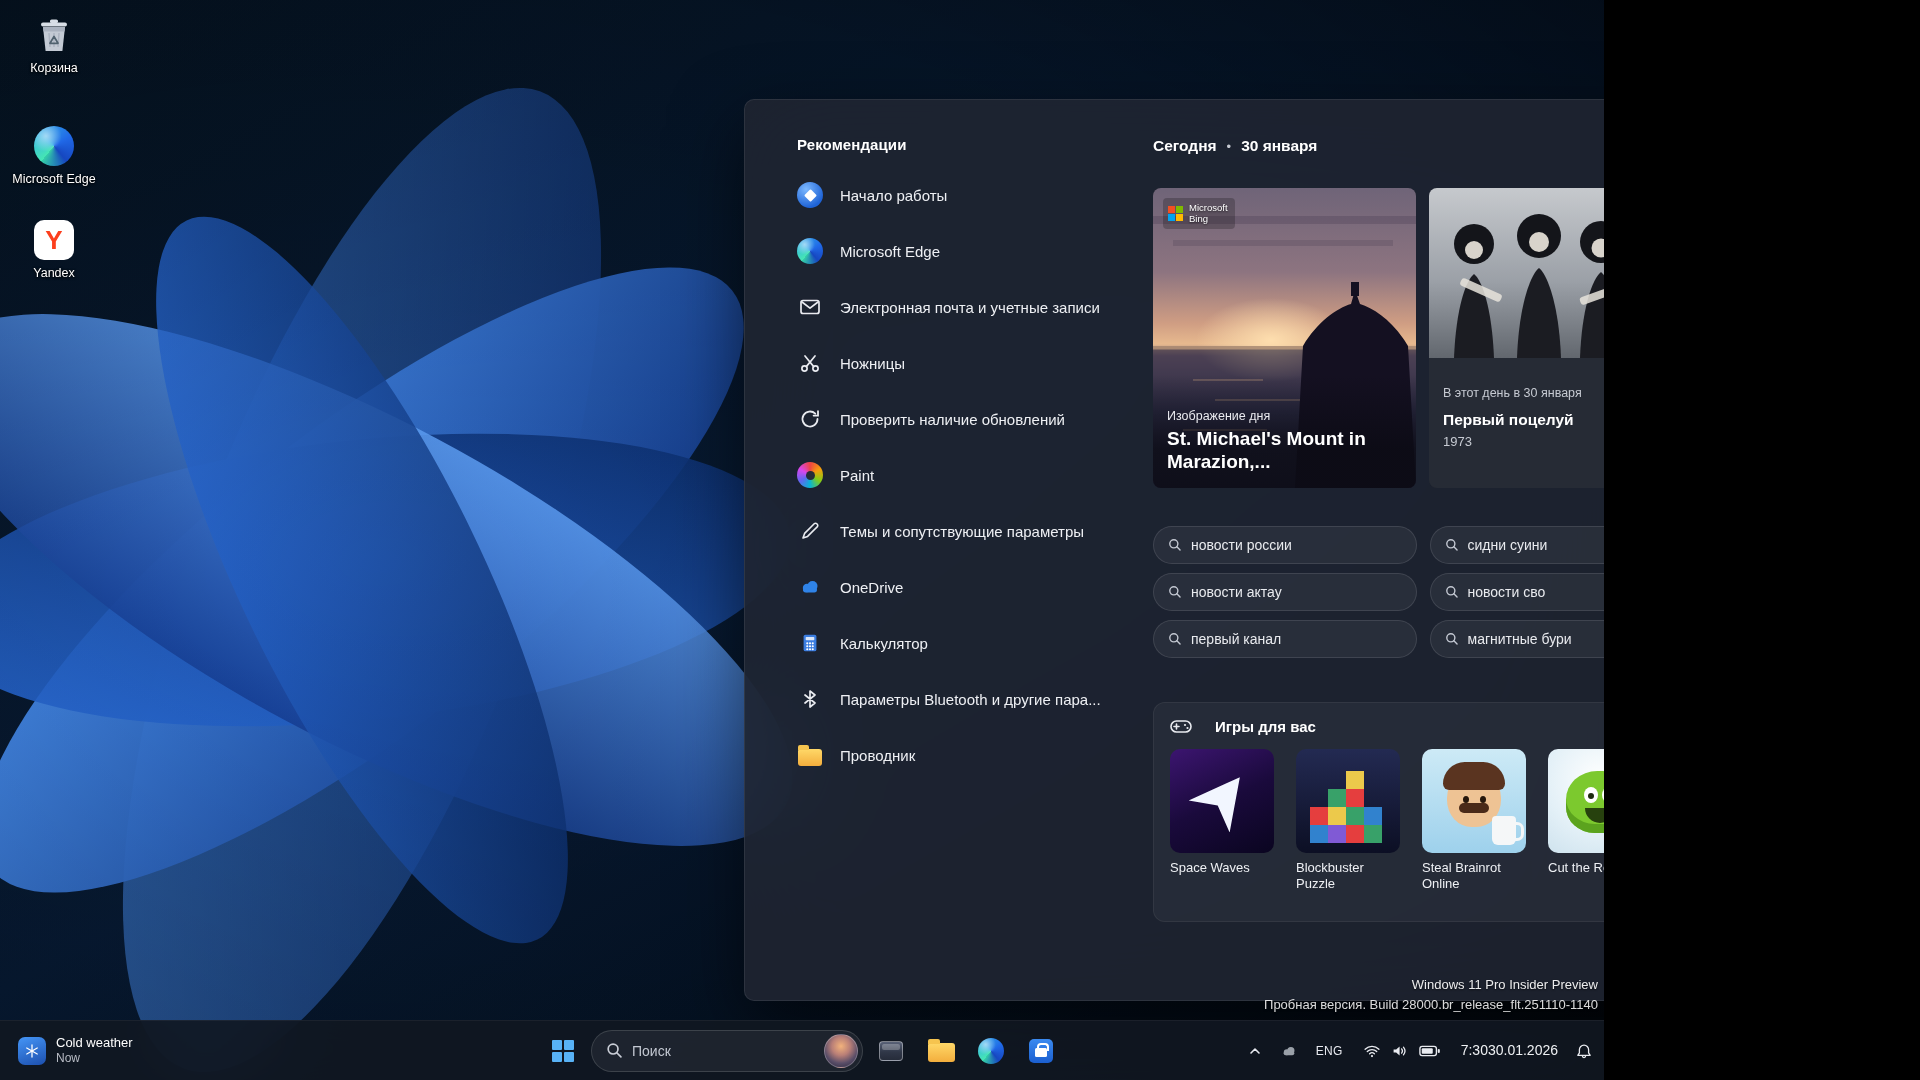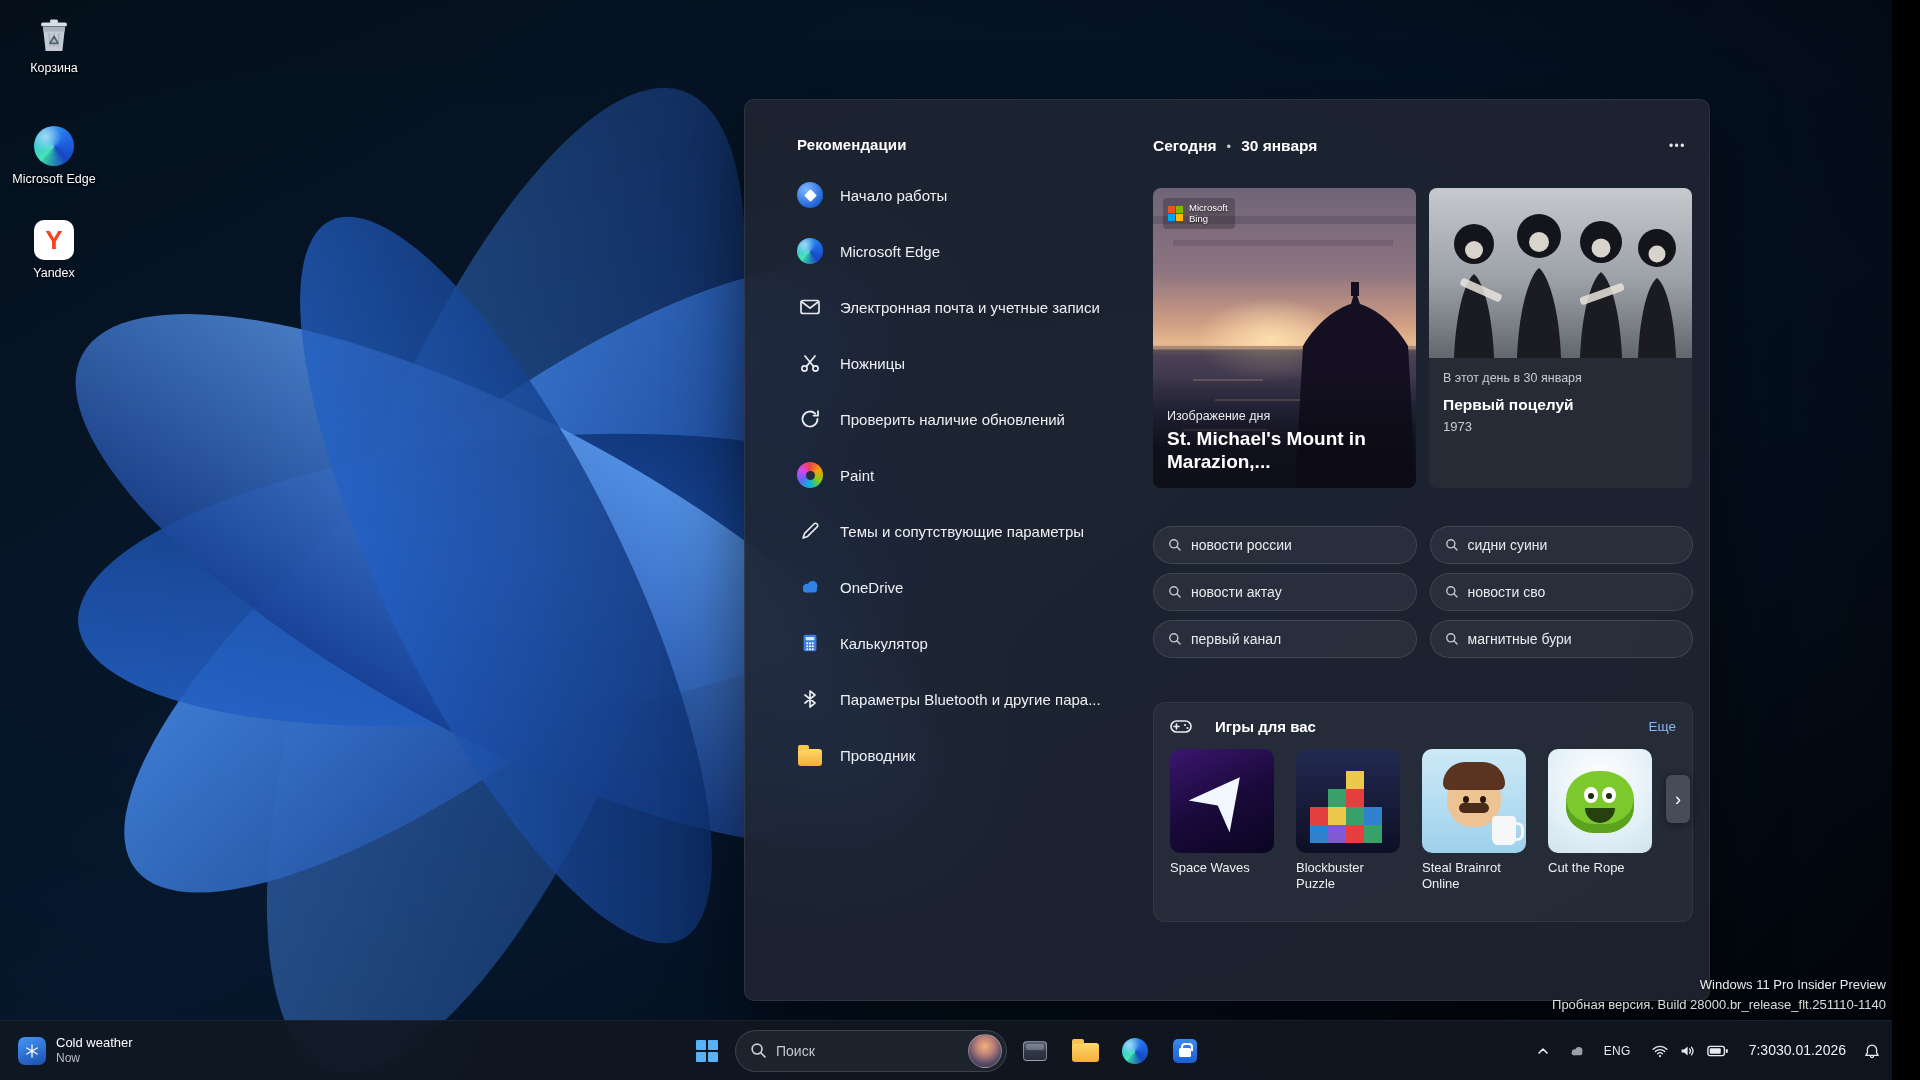--- a/index.html
+++ b/index.html
@@ -1,20 +1,20 @@
 <!DOCTYPE html>
 <html><head>
 <meta charset="utf-8">
 <style>
   * { margin:0; padding:0; box-sizing:border-box; }
   html,body { width:1920px; height:1080px; overflow:hidden; background:#000; }
   body { font-family:"Liberation Sans", sans-serif; cursor:default; }
   button { font-family:inherit; background:none; border:none; color:inherit; cursor:pointer; }
 
-  .desktop { position:relative; width:1892px; height:1080px; background:#7f1d1d; overflow:hidden; }
+  .desktop { position:relative; width:1604px; height:1080px; background:#7f1d1d; overflow:hidden; }
   .wallpaper { position:absolute; inset:0; width:100%; height:100%; }
 
   
   .desktop-icons { position:absolute; left:8px; top:10px; width:92px; display:flex; flex-direction:column; align-items:center; }
   .dicon { width:92px; display:flex; flex-direction:column; align-items:center; padding:4px 2px; border-radius:4px; cursor:pointer; }
   .dicon-img { width:42px; height:42px; display:flex; align-items:center; justify-content:center; }
   .dicon-label { margin-top:5px; font-size:12.5px; color:#fff; text-align:center; line-height:1.25;
                  text-shadow:0 1px 3px rgba(0,0,0,.95), 0 0 2px rgba(0,0,0,.8); }
   .dicon-gap1 { margin-top:40px; }
   .dicon-gap2 { margin-top:24px; }
@@ -66,21 +66,21 @@
   .ms-logo i:nth-child(1){background:#f25022;} .ms-logo i:nth-child(2){background:#7fba00;}
   .ms-logo i:nth-child(3){background:#00a4ef;} .ms-logo i:nth-child(4){background:#ffb900;}
   .badge-text { font-size:9.5px; color:#fff; line-height:1.2; text-shadow:0 1px 2px rgba(0,0,0,.6); }
   .bing-overlay { position:absolute; left:0; right:0; bottom:0; padding:34px 14px 14px;
     background:linear-gradient(180deg, rgba(10,10,18,0) 0%, rgba(10,10,18,.75) 65%); }
   .bing-kicker { font-size:12.5px; color:#eaeaef; margin-bottom:5px; }
   .bing-title { font-size:19px; font-weight:700; color:#fff; line-height:1.2; }
 
   .otd-photo { height:170px; position:relative; overflow:hidden; }
   .otd-photo svg { position:absolute; inset:0; width:100%; height:100%; }
-  .otd-info { height:130px; padding:13px 14px; background:#262b35; }
+  .otd-info { height:130px; padding:28px 14px; background:#262b35; }
   .otd-kicker { font-size:12.5px; color:#c6cad2; }
   .otd-title { font-size:15.5px; font-weight:700; color:#fff; margin-top:11px; }
   .otd-year { font-size:13px; color:#c6cad2; margin-top:5px; }
 
   .trending { margin-top:38px; }
   .trend-header { display:flex; align-items:center; gap:10px; color:#fff; height:20px; }
   .trend-title { font-size:15px; font-weight:700; }
   .pill-grid { margin-top:10px; display:grid; grid-template-columns:1fr 1fr; column-gap:13px; row-gap:9px; }
   .pill { height:38px; border-radius:19px; background:rgba(255,255,255,.055); border:1px solid rgba(255,255,255,.11);
     display:flex; align-items:center; gap:9px; padding:0 14px; color:#e9ebef; font-size:14px; text-align:left; }

